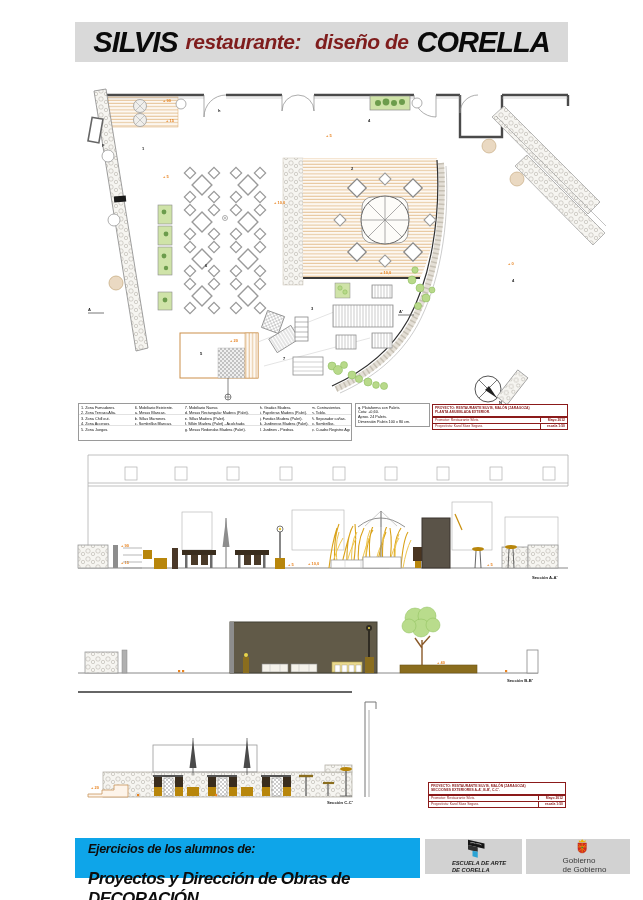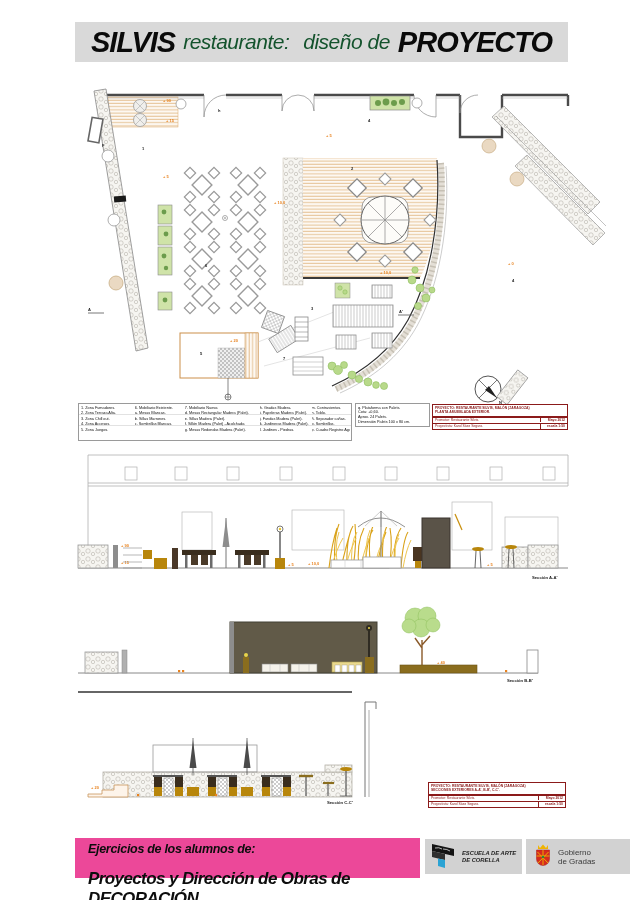--- a/index.html
+++ b/index.html
@@ -3,44 +3,44 @@
 <meta charset="utf-8">
 <style>
   html,body{margin:0;padding:0;background:#fff;}
   #page{position:relative;width:643px;height:900px;background:#ffffff;overflow:hidden;
         font-family:"Liberation Sans",sans-serif;}
   .abs{position:absolute;}
   
   #title-bar{left:75px;top:22px;width:493px;height:40px;background:#d9d9d9;
     display:flex;align-items:center;justify-content:center;white-space:nowrap;}
   .t-big{font-size:29px;font-weight:bold;font-style:italic;letter-spacing:-1px;color:#0a0a0a;}
-  .t-med{font-size:21px;font-weight:normal;font-style:italic;letter-spacing:-0.5px;color:#14532d;margin-left:8px;text-align:center;}
+  .t-med{font-size:21px;font-weight:bold;font-style:italic;letter-spacing:-0.5px;color:#7f1d1d;margin-left:8px;text-align:center;}
   .t-gap{margin-left:14px;}
   
   #legend{left:78px;top:403px;width:274px;height:38px;border:1px solid #9a9a9a;
     display:flex;box-sizing:border-box;padding:2px 1px 1px 2px;
     background:repeating-linear-gradient(#ffffff 0px,#ffffff 4.9px,#e2e2e2 4.9px,#e2e2e2 5.4px);}
   .lcol{font-size:3.8px;line-height:5.4px;color:#111;white-space:nowrap;overflow:hidden;}
   #palets-box{left:355px;top:403px;width:75px;height:24px;border:1px solid #9a9a9a;
     box-sizing:border-box;padding:1.5px 2px;font-size:3.8px;line-height:4.9px;color:#111;
     white-space:nowrap;overflow:hidden;background:#fff;}
   
   .redblock{border:1px solid #8b1a1a;color:#8b1a1a;background:#fff;box-sizing:border-box;
     font-size:3.4px;line-height:4.3px;white-space:nowrap;}
   .rb-head{border-bottom:0.8px solid #8b1a1a;padding:1px 2px;font-weight:bold;overflow:hidden;}
   .rb-row{display:flex;justify-content:space-between;padding:0.5px 2px;border-top:0.6px solid #8b1a1a;overflow:hidden;}
   .rb-row:first-of-type{border-top:none;}
   .rb-right{border-left:0.6px solid #8b1a1a;padding-left:2px;min-width:22px;text-align:right;font-weight:bold;}
   
-  #footer{left:75px;top:838px;width:345px;height:40px;background:#ec4899;
+  #footer{left:75px;top:838px;width:345px;height:40px;background:#0ea5e9;
     padding:4px 0 0 13px;box-sizing:border-box;color:#0d0d0d;}
   #footer .f1{font-size:12.5px;font-weight:bold;font-style:italic;letter-spacing:-0.3px;}
   #footer .f2{font-size:17px;font-weight:bold;font-style:italic;letter-spacing:-0.6px;margin-top:13px;}
   
-  .logobox{background:#d2d2d2;display:flex;align-items:center;}
+  .logobox{background:#d2d2d2;display:flex;align-items:center;flex-direction:column;}
   #esc-text{font-size:5.8px;font-weight:bold;font-style:italic;color:#1f1f1f;line-height:7px;margin-left:5px;}
   #nav-text{font-size:8px;color:#3a3a3a;line-height:9px;margin-left:5px;font-weight:500;}
   svg{display:block;}
   text{font-family:"Liberation Sans",sans-serif;}
   .olab{fill:#e8821e;font-size:4px;font-weight:bold;}
   .zlab{fill:#1a1a1a;font-size:4px;font-weight:bold;}
   .seclab{fill:#1a1a1a;font-size:4.2px;font-weight:bold;}
 </style>
 </head>
 <body>
@@ -88,21 +88,21 @@
       </g>
   </defs>
 </svg>
 
 <div id="page">
 
   <div class="abs" id="title-bar">
     <span class="t-big">SILVIS</span>
     <span class="t-med">restaurante:</span>
     <span class="t-med t-gap">diseño de</span>
-    <span class="t-big" style="margin-left:8px">PROYECTO</span>
+    <span class="t-big" style="margin-left:8px">CORELLA</span>
   </div>
 
   <svg class="abs" style="left:68px;top:80px" width="575" height="325" viewBox="0 0 575 325">
 
     <g>
       <rect x="40" y="17" width="70" height="30" fill="url(#pat-hs)" stroke="#d9a96a" stroke-width="0.5"></rect>
       <g>
         <circle cx="72" cy="26" r="6.5" fill="#f0efec" stroke="#9a9a9a" stroke-width="0.8"></circle>
         <path d="M67,21 L77,31 M77,21 L67,31" stroke="#aaa" stroke-width="0.6"></path>
         <circle cx="72" cy="40" r="6.5" fill="#f0efec" stroke="#9a9a9a" stroke-width="0.8"></circle>
@@ -577,17 +577,17 @@
 
   <div class="abs logobox" style="left:526px;top:839px;width:104px;height:35px;padding-left:8px;box-sizing:border-box;">
     <svg width="19" height="26" viewBox="0 0 19 26">
       <path d="M4,1 l2,3 l3,-3.5 l3,3.5 l2,-3 v4 h-10 z" fill="#f0b400"></path>
       <path d="M2.5,6 h13 v9 a6.5,6.5 0 0 1 -13,0 z" fill="#d52b1e" stroke="#a81a10" stroke-width="0.5"></path>
       <path d="M9,6 V21 M2.5,12 H15.5 M3.5,8 L14,19 M14.5,8 L4,19" stroke="#f0b400" stroke-width="0.9" fill="none"></path>
       <circle cx="9" cy="13" r="1.3" fill="#2a8a3a"></circle>
     </svg>
     <div id="nav-text">
       <div>Gobierno</div>
-      <div>de Gradas</div>
+      <div>de Gobierno</div>
     </div>
   </div>
 
 </div>
 
 </body></html>

